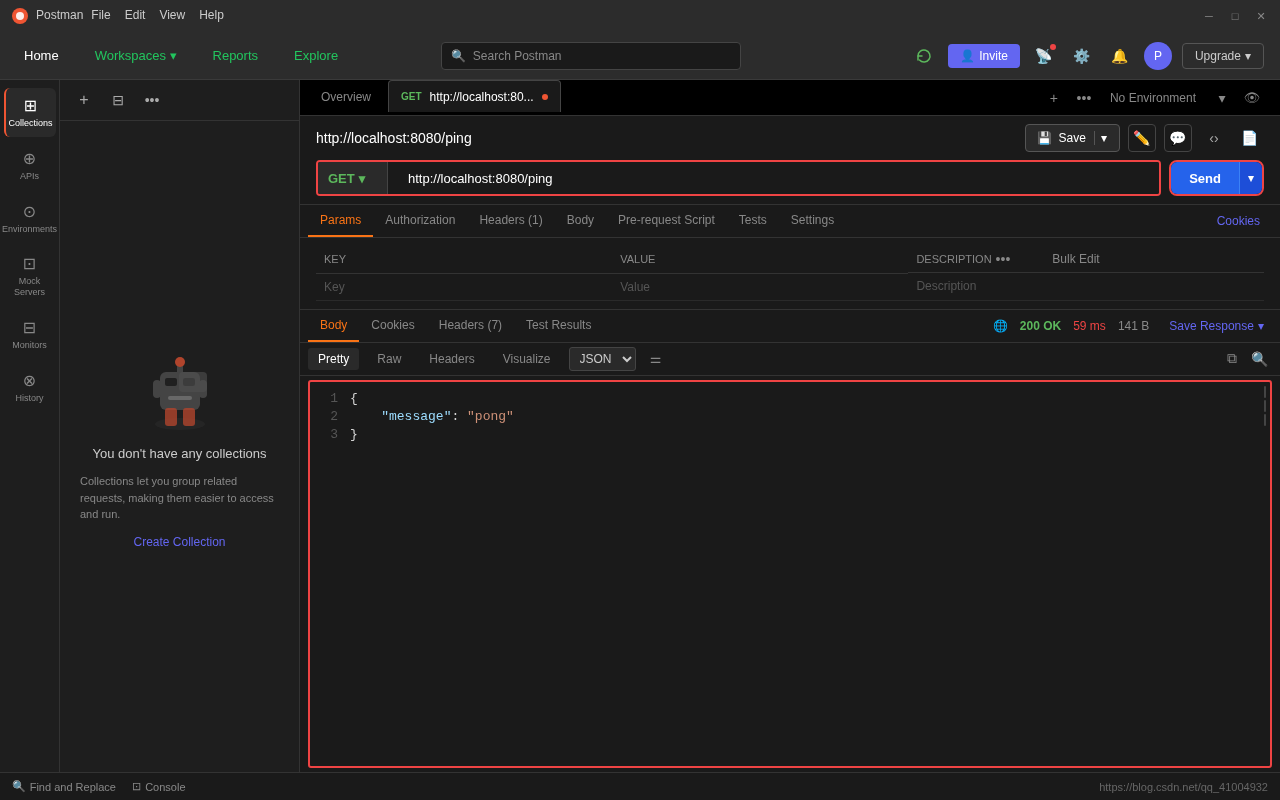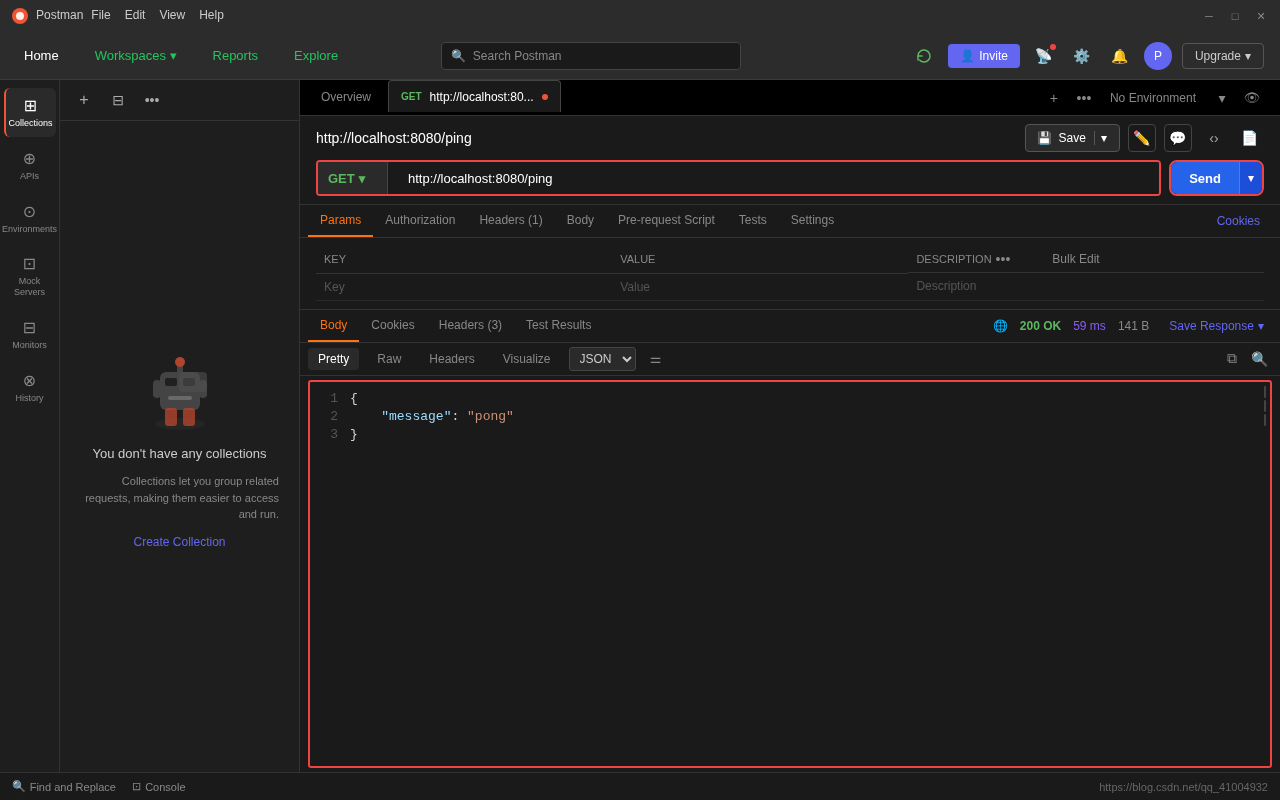--- a/index.html
+++ b/index.html
@@ -39,21 +39,21 @@
     .sidebar-item .si-label { font-size: 9px; text-align: center; line-height: 1.2; }
 
     
     .panel { width: 240px; background: #1e1e1e; border-right: 1px solid #333; display: flex; flex-direction: column; }
     .panel-header { height: 40px; display: flex; align-items: center; padding: 0 12px; justify-content: space-between; border-bottom: 1px solid #333; }
     .panel-title { font-size: 13px; font-weight: 600; color: #fff; }
     .panel-btns { display: flex; gap: 6px; }
     .panel-btn { background: transparent; border: none; color: #aaa; cursor: pointer; font-size: 12px; padding: 4px 8px; border-radius: 4px; }
     .panel-btn.new-btn { background: #3a3a3a; color: #fff; font-size: 12px; padding: 4px 10px; }
     .panel-actions { display: flex; gap: 4px; align-items: center; }
-    .panel-empty { flex: 1; display: flex; flex-direction: column; align-items: center; justify-content: center; padding: 20px; text-align: right; gap: 12px; }
+    .panel-empty { flex: 1; display: flex; flex-direction: column; align-items: center; justify-content: center; padding: 20px; text-align: left; gap: 12px; }
     .empty-img { width: 90px; height: 90px; opacity: 0.7; }
     .empty-title { font-size: 13px; color: #ccc; font-weight: 500; }
     .empty-desc { font-size: 11px; color: #888; line-height: 1.5; }
     .create-link { color: #6366f1; font-size: 12px; cursor: pointer; font-weight: 500; }
 
     
     .content { flex: 1; background: #1a1a1a; display: flex; flex-direction: column; overflow: hidden; }
 
     
     .tabbar { height: 36px; background: #000000; display: flex; padding: 0 8px; border-bottom: 1px solid #333; }
@@ -98,21 +98,21 @@
     .bulk-edit-btn { background: transparent; border: none; color: #888; font-size: 12px; cursor: pointer; padding: 2px 6px; margin-left: 32px; }
     .more-btn { background: transparent; border: none; color: #888; font-size: 14px; cursor: pointer; }
 
     
     .response-area { flex: 1; display: flex; flex-direction: column; border-top: 1px solid #333; min-height: 0; }
     .resp-tabs-row { display: flex; align-items: center; padding: 0 8px; border-bottom: 1px solid #333; background: #1a1a1a; }
     .resp-tab { padding: 8px 12px; font-size: 12px; color: #888; cursor: pointer; border-bottom: 2px solid transparent; }
     .resp-tab.active { color: #f97316; border-bottom-color: #f97316; }
     .resp-status { margin-left: auto; display: flex; align-items: center; gap: 12px; font-size: 12px; }
     .status-ok { color: #5cb85c; font-weight: 600; }
-    .status-time { color: #8b5cf6; }
+    .status-time { color: #ef4444; }
     .status-size { color: #888; }
     .save-response-btn { color: #6366f1; font-size: 12px; cursor: pointer; display: flex; align-items: center; gap: 4px; padding: 4px 8px; }
 
     
     .resp-format-bar { display: flex; align-items: center; padding: 4px 8px; gap: 8px; border-bottom: 1px solid #333; background: #1a1a1a; }
     .format-tab { padding: 4px 10px; font-size: 12px; color: #888; cursor: pointer; border-radius: 3px; }
     .format-tab.active { background: #2a2a2a; color: #fff; }
     .format-select { background: #2a2a2a; border: 1px solid #444; color: #ccc; font-size: 12px; border-radius: 3px; padding: 2px 6px; cursor: pointer; height: 24px; }
     .format-actions { margin-left: auto; display: flex; gap: 4px; }
     .format-action-btn { background: transparent; border: none; color: #888; cursor: pointer; font-size: 14px; width: 24px; height: 24px; display: flex; align-items: center; justify-content: center; }
@@ -343,21 +343,21 @@
             <td><input class="param-input" type="text" placeholder="Description" style=""></td>
           </tr>
         </tbody>
       </table>
     </div>
 
     <div class="response-area">
       <div class="resp-tabs-row">
         <span class="resp-tab active">Body</span>
         <span class="resp-tab">Cookies</span>
-        <span class="resp-tab">Headers (3)</span>
+        <span class="resp-tab">Headers (7)</span>
         <span class="resp-tab">Test Results</span>
         <div class="resp-status">
           <span>🌐</span>
           <span class="status-ok">200 OK</span>
           <span class="status-time">59 ms</span>
           <span class="status-size">141 B</span>
           <span class="save-response-btn">
             <span>Save Response</span>
             <span>▾</span>
           </span>

